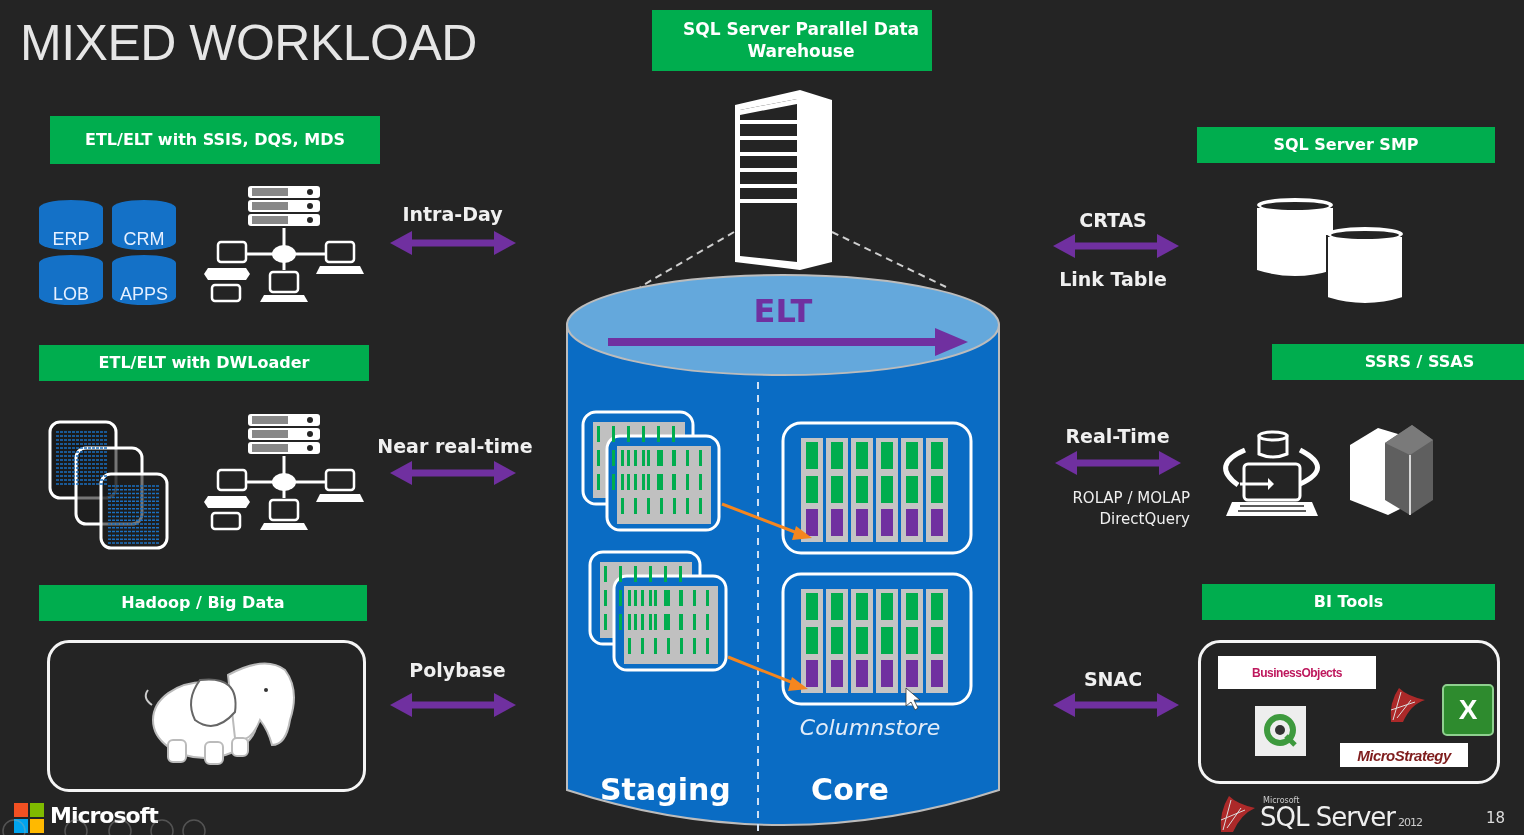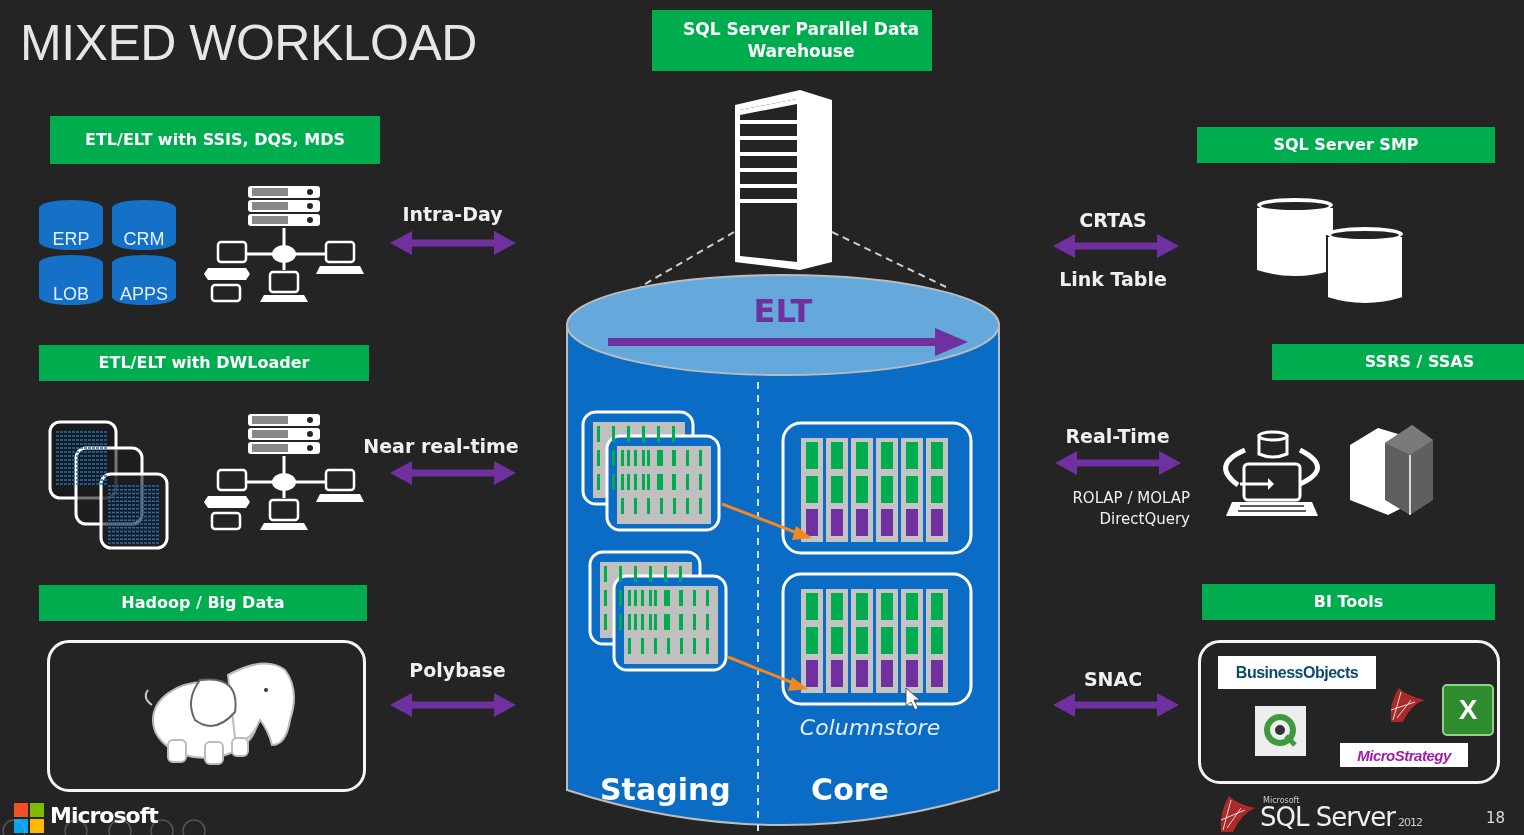--- a/index.html
+++ b/index.html
@@ -408,21 +408,21 @@
 <div class="abs gbar" style="left:50px;top:116px;width:330px;height:48px;">ETL/ELT with SSIS, DQS, MDS</div>
 <div class="abs" style="left:39px;top:200px;width:140px;">
   <div class="abs db-tile" style="left:0;top:0;">ERP</div>
   <div class="abs db-tile" style="left:73px;top:0;">CRM</div>
   <div class="abs db-tile" style="left:0;top:55px;">LOB</div>
   <div class="abs db-tile" style="left:73px;top:55px;">APPS</div>
 </div>
 <div class="abs conn-label" style="left:380px;top:203px;width:145px;">Intra-Day</div>
 
 <div class="abs gbar" style="left:39px;top:345px;width:330px;height:36px;">ETL/ELT with DWLoader</div>
-<div class="abs conn-label" style="left:358px;top:435px;width:166px;">Near real-time</div>
+<div class="abs conn-label" style="left:372px;top:435px;width:166px;">Near real-time</div>
 
 <div class="abs gbar" style="left:39px;top:585px;width:328px;height:36px;">Hadoop / Big Data</div>
 <div class="abs roundbox" style="left:47px;top:640px;width:313px;height:146px;"></div>
 <div class="abs conn-label" style="left:385px;top:659px;width:145px;">Polybase</div>
 
 <div class="abs gbar" style="left:1197px;top:127px;width:298px;height:36px;">SQL Server SMP</div>
 <div class="abs conn-label" style="left:1043px;top:209px;width:140px;">CRTAS</div>
 <div class="abs conn-label" style="left:1043px;top:268px;width:140px;">Link Table</div>
 
 <div class="abs gbar" style="left:1272px;top:344px;width:295px;height:36px;">SSRS / SSAS</div>
@@ -430,40 +430,40 @@
 <div class="abs conn-sub" style="left:1040px;top:488px;width:150px;">
   <div>ROLAP / MOLAP</div>
   <div>DirectQuery</div>
 </div>
 
 <div class="abs gbar" style="left:1202px;top:584px;width:293px;height:36px;">BI Tools</div>
 <div class="abs conn-label" style="left:1043px;top:668px;width:140px;">SNAC</div>
 <div class="abs roundbox" style="left:1198px;top:640px;width:296px;height:138px;"></div>
 
 <div class="abs logo-chip" style="left:1218px;top:656px;width:158px;height:33px;">
-  <span style="font-family:'Liberation Sans',sans-serif;font-weight:bold;font-size:16px;color:#0c4a6e;letter-spacing:-0.5px;">BusinessObjects</span>
+  <span style="font-family:'Liberation Sans',sans-serif;font-weight:bold;font-size:12px;color:#be185d;letter-spacing:-0.5px;">BusinessObjects</span>
 </div>
 <div class="abs logo-chip" style="left:1255px;top:706px;width:51px;height:50px;background:#eee;">
   <svg width="34" height="34" viewBox="0 0 34 34">
       <circle cx="16" cy="16" r="13" fill="none" stroke="#3e9a3e" stroke-width="6"></circle>
       <circle cx="16" cy="16" r="5" fill="#333"></circle>
       <line x1="22" y1="22" x2="31" y2="31" stroke="#3e9a3e" stroke-width="5"></line>
     </svg>
 </div>
 <div class="abs" style="left:1385px;top:682px;width:44px;height:44px;">
   <svg width="44" height="44" viewBox="0 0 44 44">
       <path d="M6,40 Q4,20 14,6 Q22,14 40,18 Q26,22 18,40 Z" fill="#c42a2a" opacity="0.85"></path>
       <path d="M8,38 L16,10 M12,36 L26,18 M6,28 L30,20" stroke="#ddd" stroke-width="1"></path>
     </svg>
 </div>
 <div class="abs" style="left:1442px;top:684px;width:48px;height:48px;background:#2e8b2e;border-radius:5px;border:2px solid #8fd08f;display:flex;align-items:center;justify-content:center;">
   <span style="font-family:'Liberation Sans',sans-serif;font-weight:bold;font-size:28px;color:#fff;">X</span>
 </div>
 <div class="abs logo-chip" style="left:1340px;top:743px;width:128px;height:24px;">
-  <span style="font-family:'Liberation Sans',sans-serif;font-weight:bold;font-style:italic;font-size:15px;color:#a21caf;letter-spacing:-0.5px;">MicroStrategy</span>
+  <span style="font-family:'Liberation Sans',sans-serif;font-weight:bold;font-style:italic;font-size:15px;color:#7f1d1d;letter-spacing:-0.5px;">MicroStrategy</span>
 </div>
 
 <div class="abs" style="left:14px;top:803px;">
   <svg width="30" height="30" viewBox="0 0 30 30">
     <rect x="0" y="0" width="14" height="14" fill="#f25022"></rect>
     <rect x="16" y="0" width="14" height="14" fill="#7fba00"></rect>
     <rect x="0" y="16" width="14" height="14" fill="#00a4ef"></rect>
     <rect x="16" y="16" width="14" height="14" fill="#ffb900"></rect>
   </svg>
 </div>

